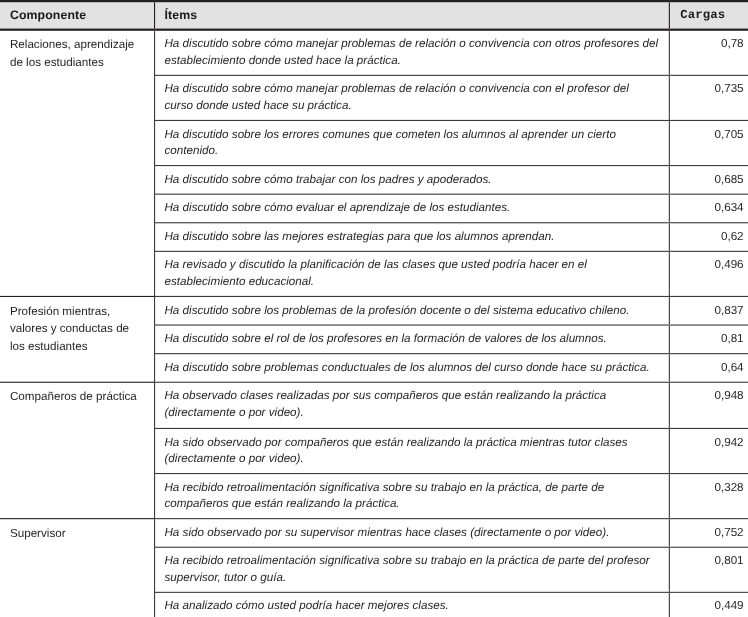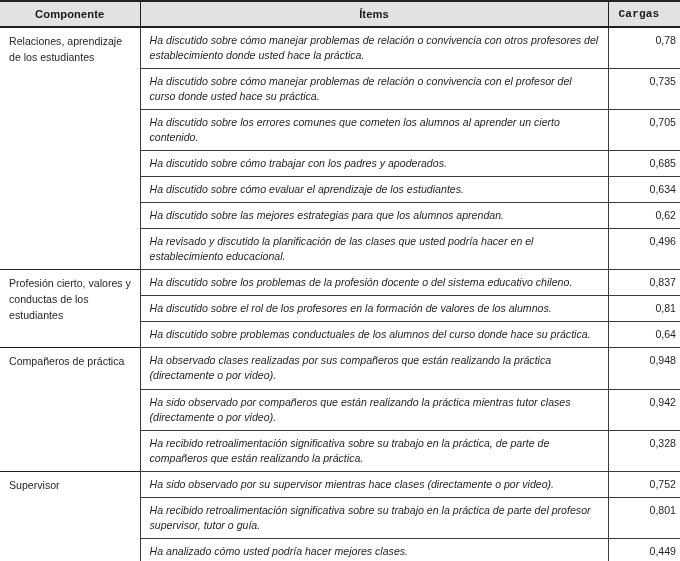--- a/index.html
+++ b/index.html
@@ -33,21 +33,21 @@
   col.col-componente { width: 140px; }
   col.col-items      { width: 468px; }
   col.col-cargas     { width: 72px; }
 
   
   thead th {
     background: #e2e2e2;
     font-weight: bold;
     font-size: 11.2px;
     color: #1a1a1a;
-    text-align: center;
+    text-align: left;
     padding: 6px 9px 6px 9px;
     border-top: 2.2px solid #231f20;
     border-bottom: 2.2px solid #231f20;
     vertical-align: middle;
     letter-spacing: 0.1px;
   }
   thead th.th-items {
     border-left: 1px solid #231f20;
   }
   thead th.th-cargas {
@@ -139,21 +139,21 @@
         </tr>
         <tr>
           <td class="cell-item">Ha discutido sobre las mejores estrategias para que los alumnos aprendan.</td>
           <td class="cell-carga">0,62</td>
         </tr>
         <tr>
           <td class="cell-item">Ha revisado y discutido la planificación de las clases que usted podría hacer en el establecimiento educacional.</td>
           <td class="cell-carga">0,496</td>
         </tr>
         <tr class="group-start">
-          <td class="cell-componente" rowspan="3">Profesión cierto, valores y conductas de los estudiantes</td>
+          <td class="cell-componente" rowspan="3">Profesión mientras, valores y conductas de los estudiantes</td>
           <td class="cell-item">Ha discutido sobre los problemas de la profesión docente o del sistema educativo chileno.</td>
           <td class="cell-carga">0,837</td>
         </tr>
         <tr>
           <td class="cell-item">Ha discutido sobre el rol de los profesores en la formación de valores de los alumnos.</td>
           <td class="cell-carga">0,81</td>
         </tr>
         <tr>
           <td class="cell-item">Ha discutido sobre problemas conductuales de los alumnos del curso donde hace su práctica.</td>
           <td class="cell-carga">0,64</td>

